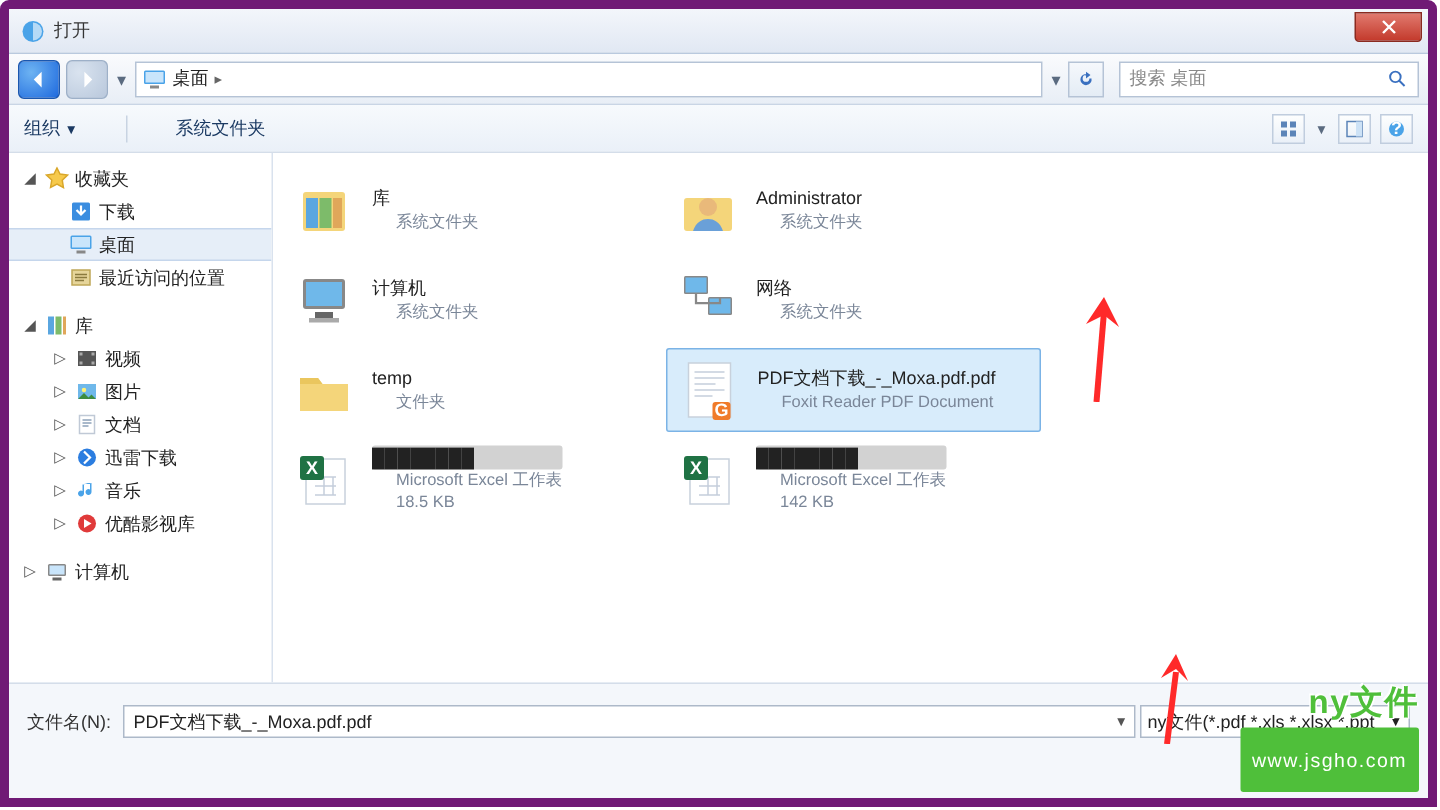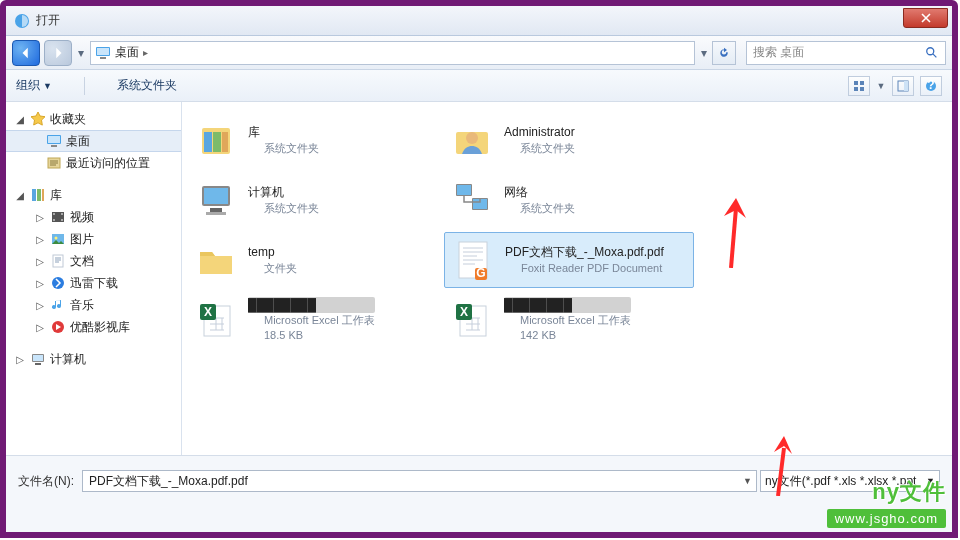--- a/index.html
+++ b/index.html
@@ -46,21 +46,21 @@
 .file-item .f-name { color: #222; }
 .file-item .f-sub { color: #7a8698; font-size: 11px; margin-left: 16px; }
 .bottombar { border-top: 1px solid #d4dde9; padding: 14px 12px 40px 12px; background: #f4f7fb; display: flex; align-items: center; gap: 8px; justify-content: flex-end; }
 .bottombar label { color: #333; }
 .filename-input { flex: 1; height: 22px; border: 1px solid #adb9c9; background: #fff; padding: 0 6px; color: #222; }
 .filetype-combo { width: 180px; height: 22px; border: 1px solid #adb9c9; background: #fff; padding: 0 4px; display: flex; align-items: center; color: #222; overflow: hidden; white-space: nowrap; }
 .arrow-overlay { position: absolute; width: 50px; height: 70px; pointer-events: none; }
 .blurred { color: #d2d2d2; background: #d2d2d2; border-radius: 2px; }
 .watermark { position: absolute; right: 6px; bottom: 4px; pointer-events: none; text-align: right; }
 .watermark .wm-top { font-size: 22px; font-weight: bold; color: #4fbf3a; text-shadow: 1px 1px 0 #fff, -1px -1px 0 #fff; letter-spacing: 1px; }
-.watermark .wm-bottom { background: #4fbf3a; color: #fff; font-size: 13px; padding: 2px 8px; border-radius: 2px; margin-top: 2px; letter-spacing: 1px; }
+.watermark .wm-bottom { background: #4fbf3a; color: #fff; font-size: 13px; padding: 14px 8px; border-radius: 2px; margin-top: 2px; letter-spacing: 1px; }
 svg { display: block; }
 </style>
 </head>
 <body>
 
 <div class="dialog">
 
   <div class="titlebar">
     <span class="app-icon">
       <svg viewBox="0 0 16 16">
@@ -153,20 +153,29 @@
     <div class="tree">
       <div class="tree-item">
         <span class="expand">◢</span>
         <span class="t-icon">
             <svg viewBox="0 0 16 16">
               <path d="M8 1l2 4 5 .7-3.5 3.4.8 5L8 11.8 3.7 14l.8-5L1 5.7 6 5z" fill="#f6c94b" stroke="#d9a72a"></path>
             </svg>
           </span>
         <span>收藏夹</span>
       </div>
+      <div class="tree-item indent2">
+        <span class="t-icon">
+            <svg viewBox="0 0 16 16">
+              <rect x="2" y="2" width="12" height="12" rx="1" fill="#3a8de0"></rect>
+              <path d="M8 4v5M5 7l3 3 3-3" stroke="#fff" stroke-width="1.5" fill="none"></path>
+            </svg>
+          </span>
+        <span>下载</span>
+      </div>
       <div class="tree-item indent2 selected">
         <span class="t-icon">
             <svg viewBox="0 0 16 16">
               <rect x="1" y="2" width="14" height="9" rx="1" fill="#4aa3e8"></rect>
               <rect x="2" y="3" width="12" height="7" fill="#c9e5fb"></rect>
               <rect x="5" y="12" width="6" height="2" fill="#888"></rect>
             </svg>
           </span>
         <span>桌面</span>
       </div>

